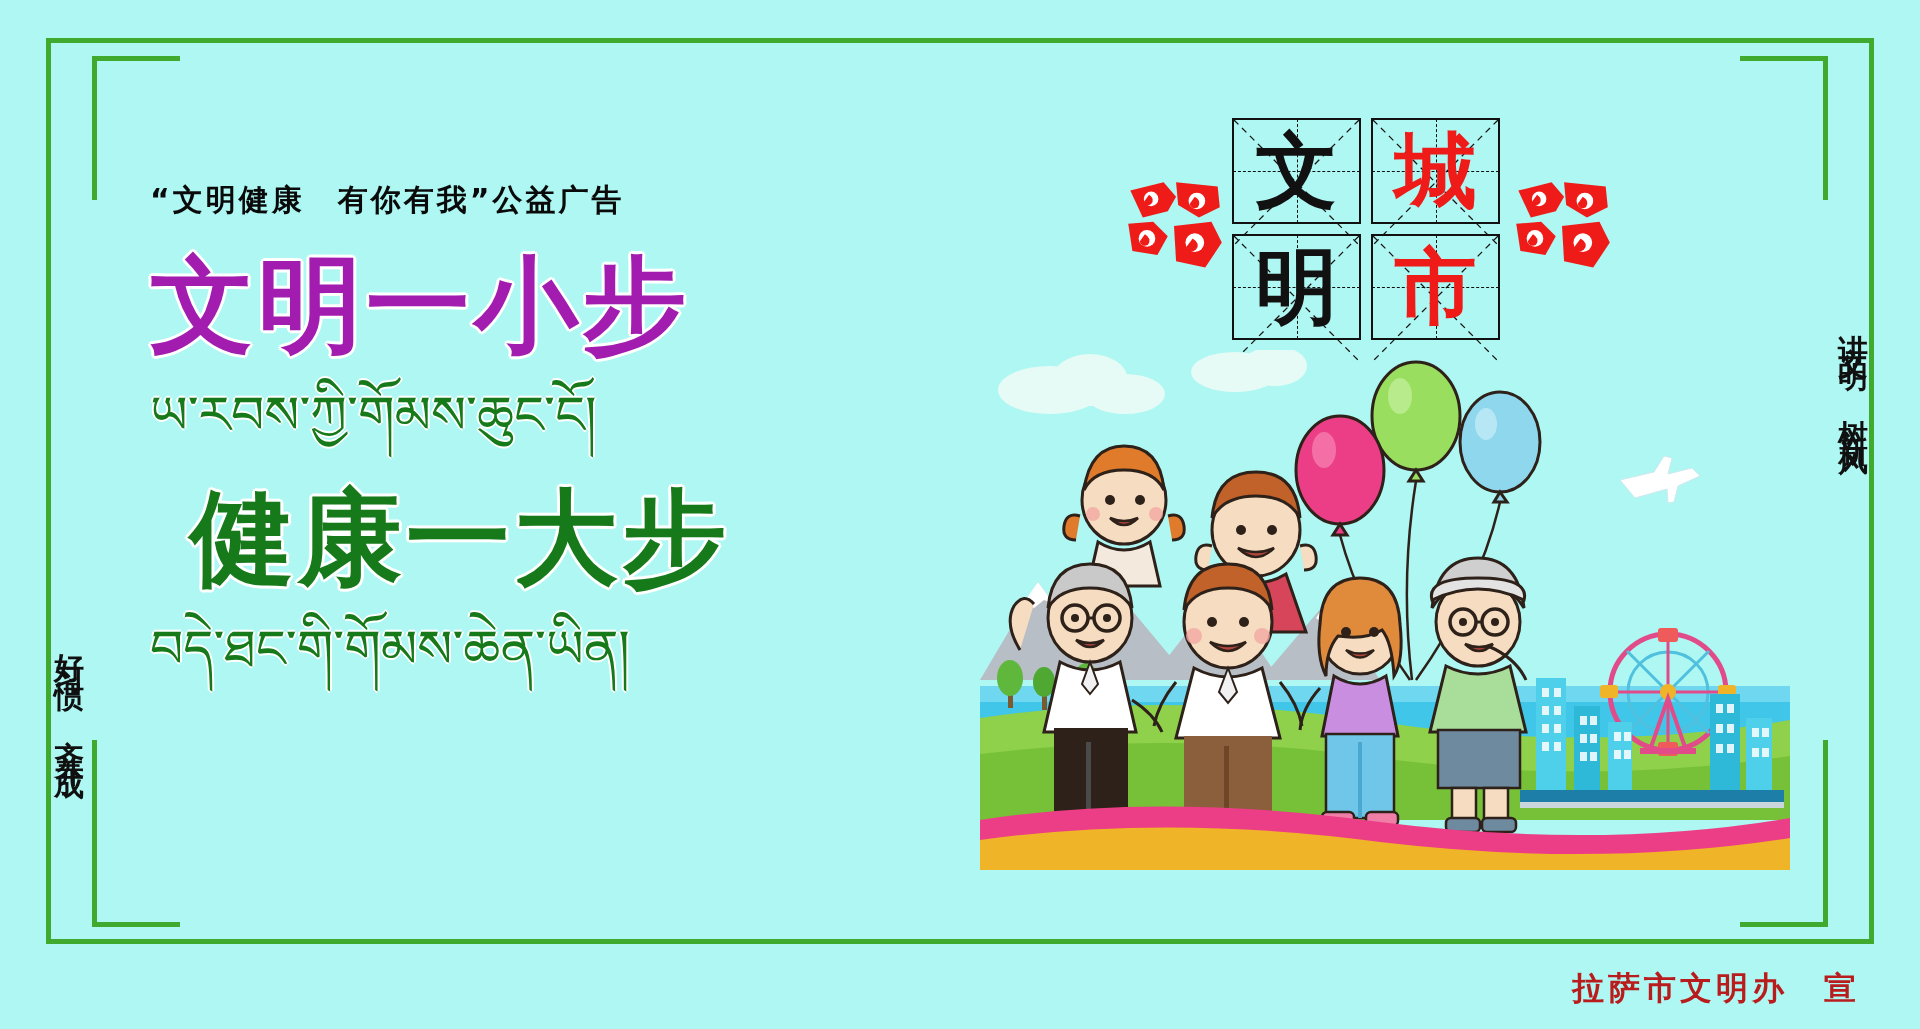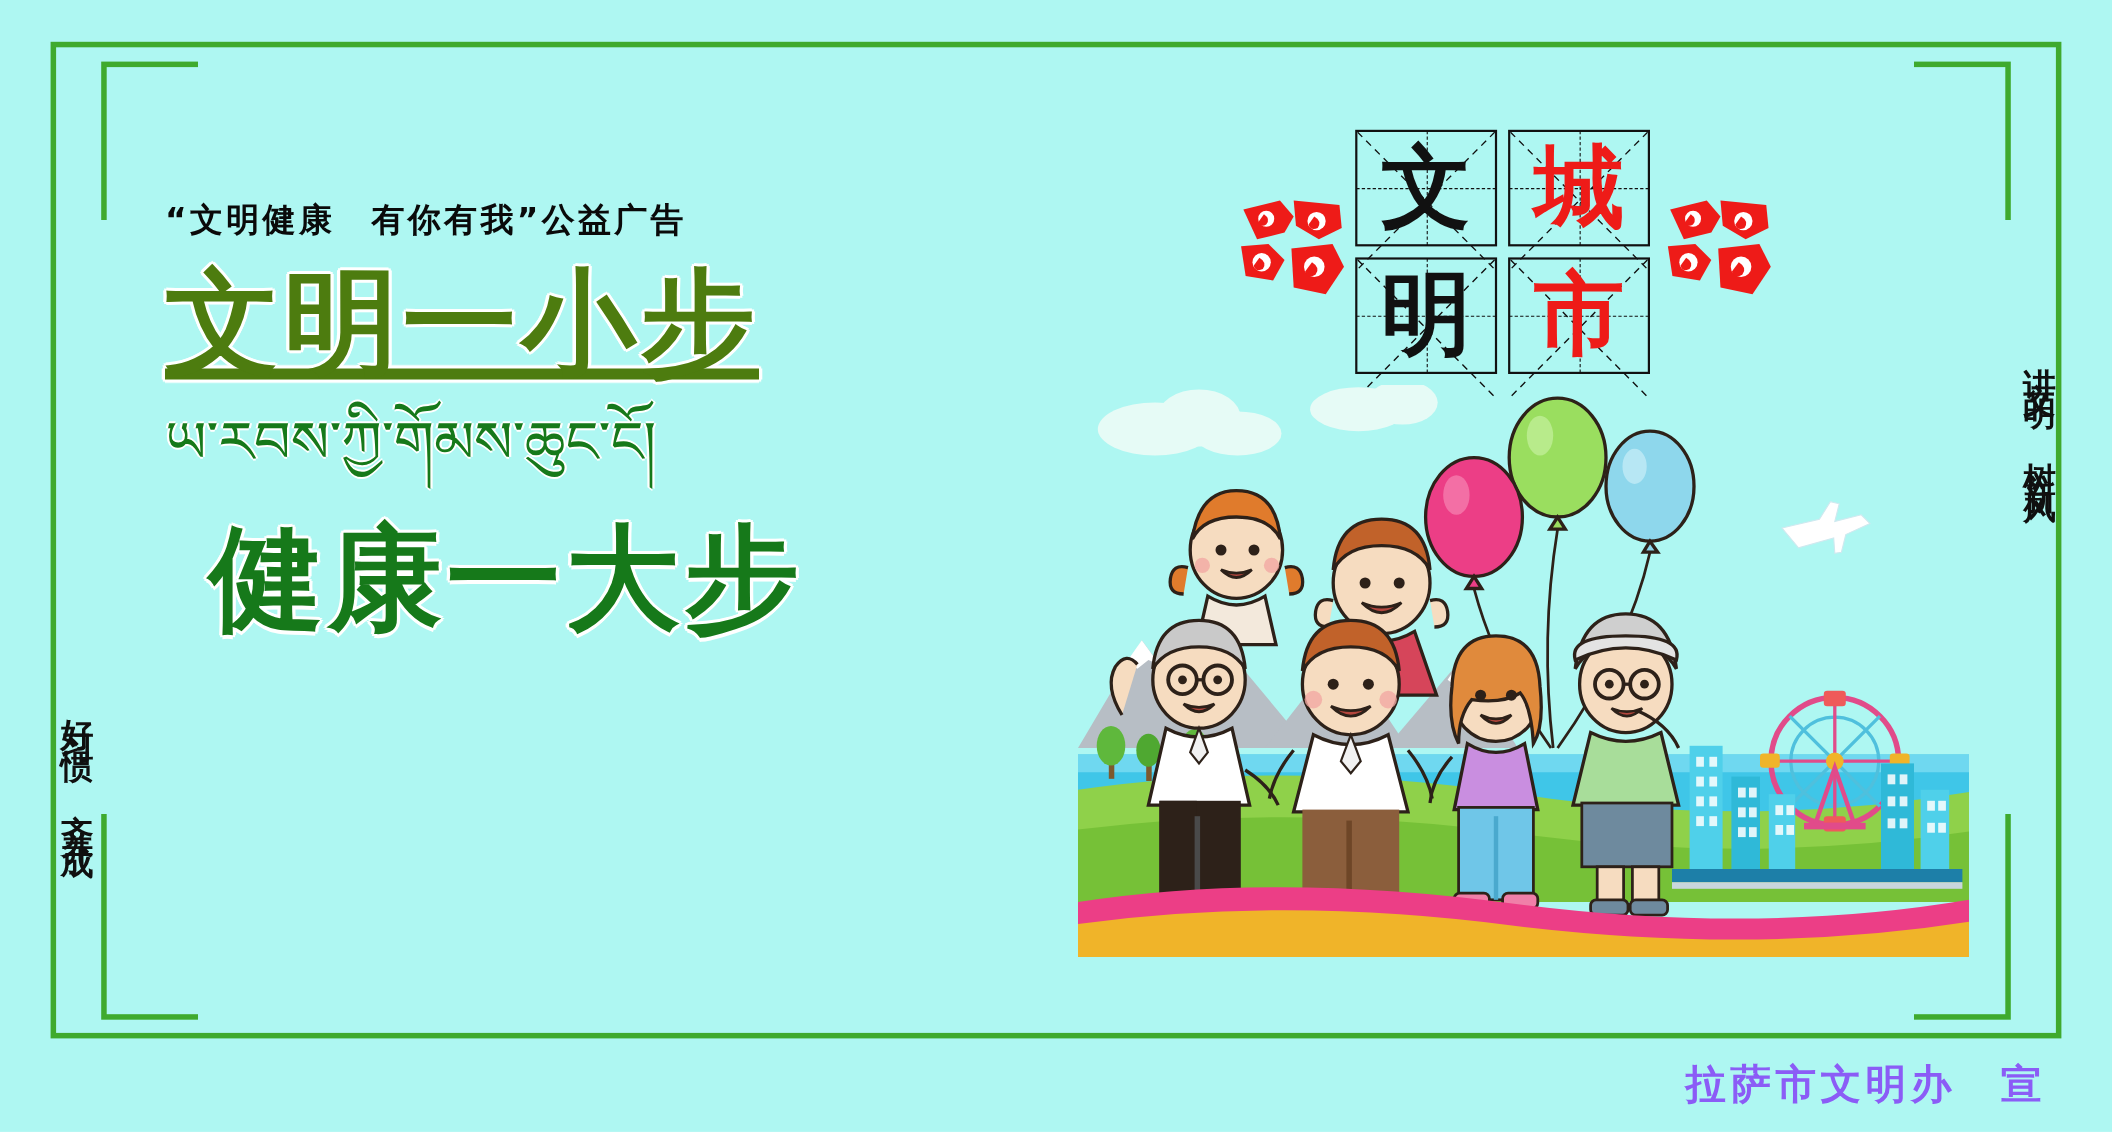--- a/index.html
+++ b/index.html
@@ -80,21 +80,21 @@
     line-height: 1.08;
     letter-spacing: 4px;
     white-space: nowrap;
     font-family: "DejaVu Sans", "Liberation Sans", sans-serif;
     text-shadow:
       3px 0 0 #ffffff, -3px 0 0 #ffffff,
       0 3px 0 #ffffff, 0 -3px 0 #ffffff,
       2px 2px 0 #ffffff, -2px 2px 0 #ffffff,
       2px -2px 0 #ffffff, -2px -2px 0 #ffffff;
   }
-  .big-line.bright { color: #4d7c0f; margin-top: 16px; text-decoration: underline; }
+  .big-line.bright { color: #a21caf; margin-top: 28px; }
   .big-line.dark   { color: #16791a; margin-top: 34px; text-align: center; }
 
   .tib-line {
     font-size: 52px;
     line-height: 1.25;
     color: #16791a;
     white-space: nowrap;
     font-family: "DejaVu Sans", "Liberation Sans", sans-serif;
     margin-top: 22px;
     text-shadow:
@@ -160,24 +160,24 @@
   .illo {
     position: absolute;
     left: 980px; top: 350px;
     width: 810px; height: 520px;
   }
 
   
   .credit {
     position: absolute;
     right: 60px; bottom: 18px;
-    font-size: 37px;
+    font-size: 32px;
     font-weight: bold;
     letter-spacing: 4px;
-    color: #8b5cf6;
+    color: #b91c1c;
     font-family: "DejaVu Sans", "Liberation Sans", serif;
     white-space: nowrap;
   }
 </style>
 </head>
 <body>
 
 <div class="poster">
 
   <div class="border-outer"></div>
@@ -191,20 +191,21 @@
 
   <div class="v-slogan v-right">讲文明　树新风</div>
 
   <div class="headline-wrap">
     <div class="tagline">“文明健康　有你有我”公益广告</div>
 
     <div class="big-line bright">文明一小步</div>
     <div class="tib-line">ཡ་རབས་ཀྱི་གོམས་ཆུང་ངོ།</div>
 
     <div class="big-line dark">健康一大步</div>
+    <div class="tib-line">བདེ་ཐང་གི་གོམས་ཆེན་ཡིན།</div>
   </div>
 
   <svg class="papercut left" viewBox="0 0 100 100">
     <g fill="#ee1b18">
       <path d="M8 14 L40 6 L52 20 L44 34 L20 40 Z"></path>
       <path d="M52 6 L92 10 L94 30 L74 40 L54 28 Z"></path>
       <path d="M6 46 L30 44 L44 58 L34 76 L10 72 Z"></path>
       <path d="M50 48 L86 44 L96 64 L80 88 L52 82 Z"></path>
       <circle cx="28" cy="22" r="7" fill="#fff"></circle>
       <circle cx="72" cy="24" r="8" fill="#fff"></circle>

